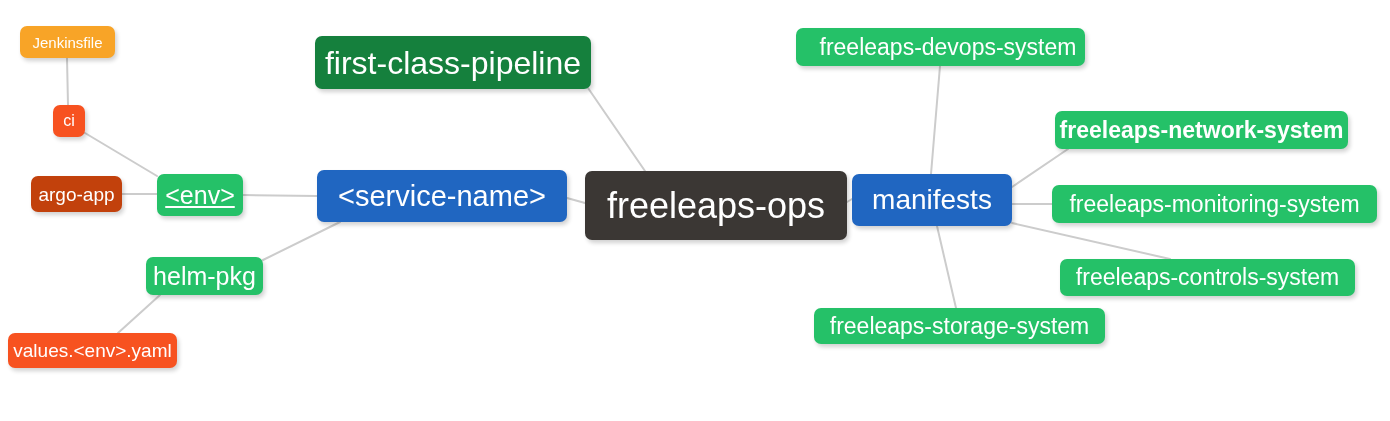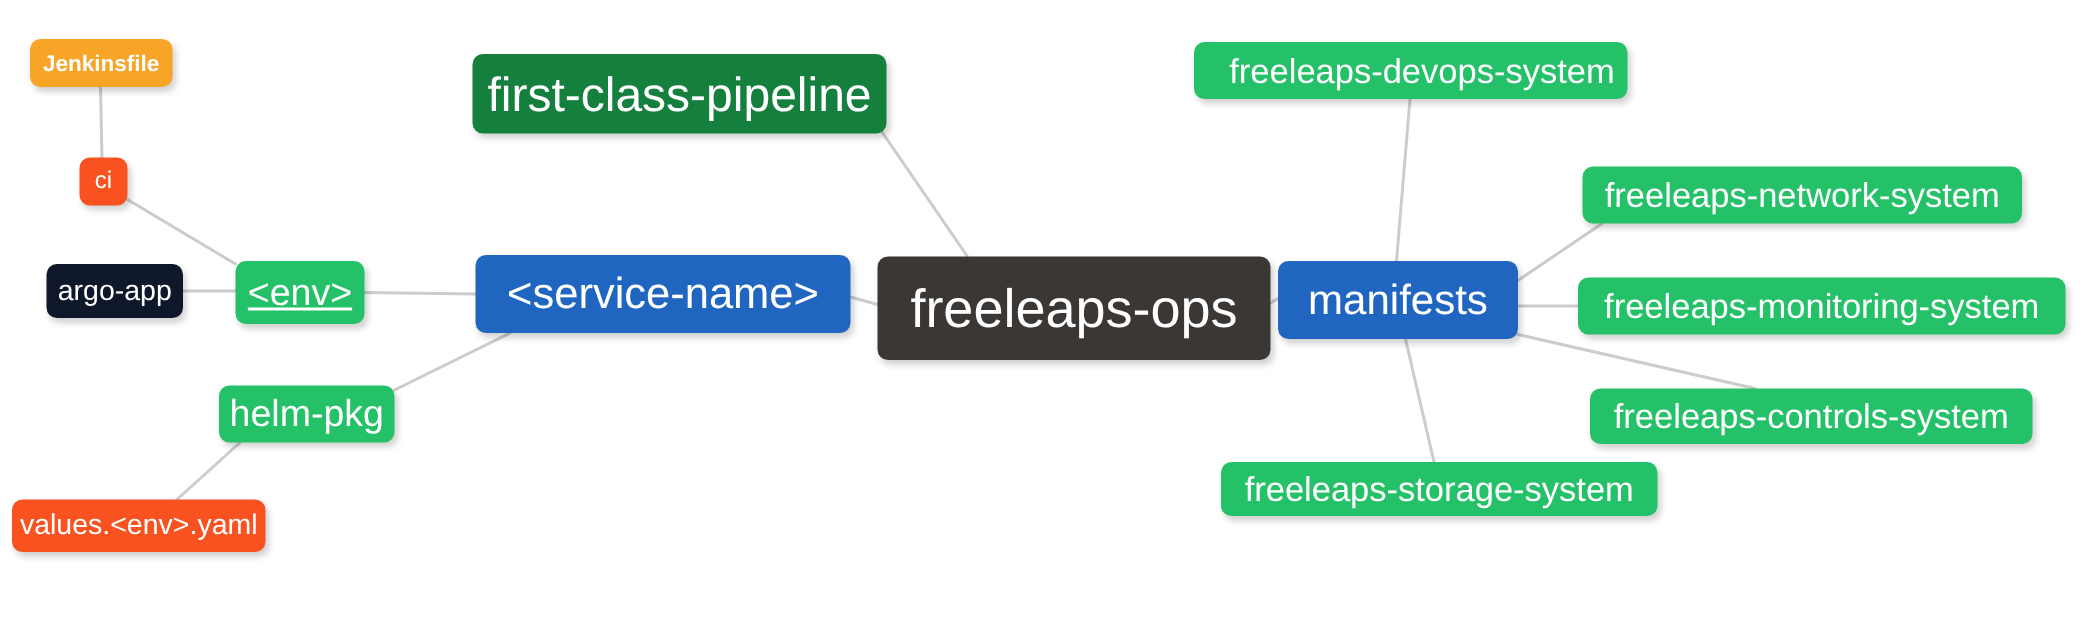--- a/index.html
+++ b/index.html
@@ -51,28 +51,28 @@
       <line x1="160" y1="295" x2="118" y2="333" stroke="#CCCCCC" stroke-width="2" stroke-linecap="round"></line>
       <line x1="588" y1="88" x2="645" y2="171" stroke="#CCCCCC" stroke-width="2" stroke-linecap="round"></line>
       <line x1="567" y1="198" x2="585" y2="203" stroke="#CCCCCC" stroke-width="2" stroke-linecap="round"></line>
       <line x1="847" y1="202" x2="852" y2="199" stroke="#CCCCCC" stroke-width="2" stroke-linecap="round"></line>
       <line x1="931" y1="174" x2="940" y2="66" stroke="#CCCCCC" stroke-width="2" stroke-linecap="round"></line>
       <line x1="1012" y1="187" x2="1068" y2="149" stroke="#CCCCCC" stroke-width="2" stroke-linecap="round"></line>
       <line x1="1012" y1="204" x2="1052" y2="204" stroke="#CCCCCC" stroke-width="2" stroke-linecap="round"></line>
       <line x1="1012" y1="223" x2="1170" y2="259" stroke="#CCCCCC" stroke-width="2" stroke-linecap="round"></line>
       <line x1="937" y1="226" x2="956" y2="308" stroke="#CCCCCC" stroke-width="2" stroke-linecap="round"></line>
     </svg>
-<div class="node" style="left: 20px; top: 26px; width: 95px; height: 32px; font-size: 15px; background: rgb(248, 164, 39); color: rgb(255, 255, 255); font-weight: bold;">Jenkinsfile</div>
+<div class="node" style="left: 20px; top: 26px; width: 95px; height: 32px; font-size: 15px; background: rgb(248, 164, 39); color: rgb(255, 255, 255);">Jenkinsfile</div>
     <div class="node" style="left: 53px; top: 105px; width: 32px; height: 32px; font-size: 16px; background: rgb(247, 82, 32); color: rgb(255, 255, 255);">ci</div>
-    <div class="node" style="left: 31px; top: 176px; width: 91px; height: 36px; font-size: 19px; background: #0f172a; color: rgb(255, 255, 255);">argo-app</div>
+    <div class="node" style="left: 31px; top: 176px; width: 91px; height: 36px; font-size: 19px; background: #c2410c; color: rgb(255, 255, 255);">argo-app</div>
     <div class="node" style="left: 157px; top: 174px; width: 86px; height: 42px; font-size: 25px; background: rgb(37, 193, 104); color: rgb(255, 255, 255); text-decoration: underline;">&lt;env&gt;</div>
     <div class="node" style="left: 146px; top: 257px; width: 117px; height: 38px; font-size: 25px; background: rgb(37, 193, 104); color: rgb(255, 255, 255);">helm-pkg</div>
     <div class="node" style="left: 8px; top: 333px; width: 169px; height: 35px; font-size: 19px; background: rgb(247, 82, 32); color: rgb(255, 255, 255);">values.&lt;env&gt;.yaml</div>
     <div class="node" style="left: 315px; top: 36px; width: 276px; height: 53px; font-size: 32px; background: #15803d; color: rgb(255, 255, 255);">first-class-pipeline</div>
     <div class="node" style="left: 317px; top: 170px; width: 250px; height: 52px; font-size: 29px; background: rgb(32, 102, 193); color: rgb(255, 255, 255);">&lt;service-name&gt;</div>
     <div class="node" style="left: 585px; top: 171px; width: 262px; height: 69px; font-size: 36px; background: rgb(59, 55, 52); color: rgb(255, 255, 255);">freeleaps-ops</div>
     <div class="node" style="left: 852px; top: 174px; width: 160px; height: 52px; font-size: 28px; background: rgb(32, 102, 193); color: rgb(255, 255, 255);">manifests</div>
     <div class="node" style="left: 796px; top: 28px; width: 289px; height: 38px; font-size: 23px; background: rgb(37, 193, 104); color: rgb(255, 255, 255); padding-left: 15px;">freeleaps-devops-system</div>
-    <div class="node" style="left: 1055px; top: 111px; width: 293px; height: 38px; font-size: 23px; background: rgb(37, 193, 104); color: rgb(255, 255, 255);">freeleaps-network-system</div>
+    <div class="node" style="left: 1055px; top: 111px; width: 293px; height: 38px; font-size: 23px; background: rgb(37, 193, 104); color: rgb(255, 255, 255); font-weight: bold;">freeleaps-network-system</div>
     <div class="node" style="left: 1052px; top: 185px; width: 325px; height: 38px; font-size: 23px; background: rgb(37, 193, 104); color: rgb(255, 255, 255);">freeleaps-monitoring-system</div>
     <div class="node" style="left: 1060px; top: 259px; width: 295px; height: 37px; font-size: 23px; background: rgb(37, 193, 104); color: rgb(255, 255, 255);">freeleaps-controls-system</div>
     <div class="node" style="left: 814px; top: 308px; width: 291px; height: 36px; font-size: 23px; background: rgb(37, 193, 104); color: rgb(255, 255, 255);">freeleaps-storage-system</div>
   </div>
 
 </body></html>

